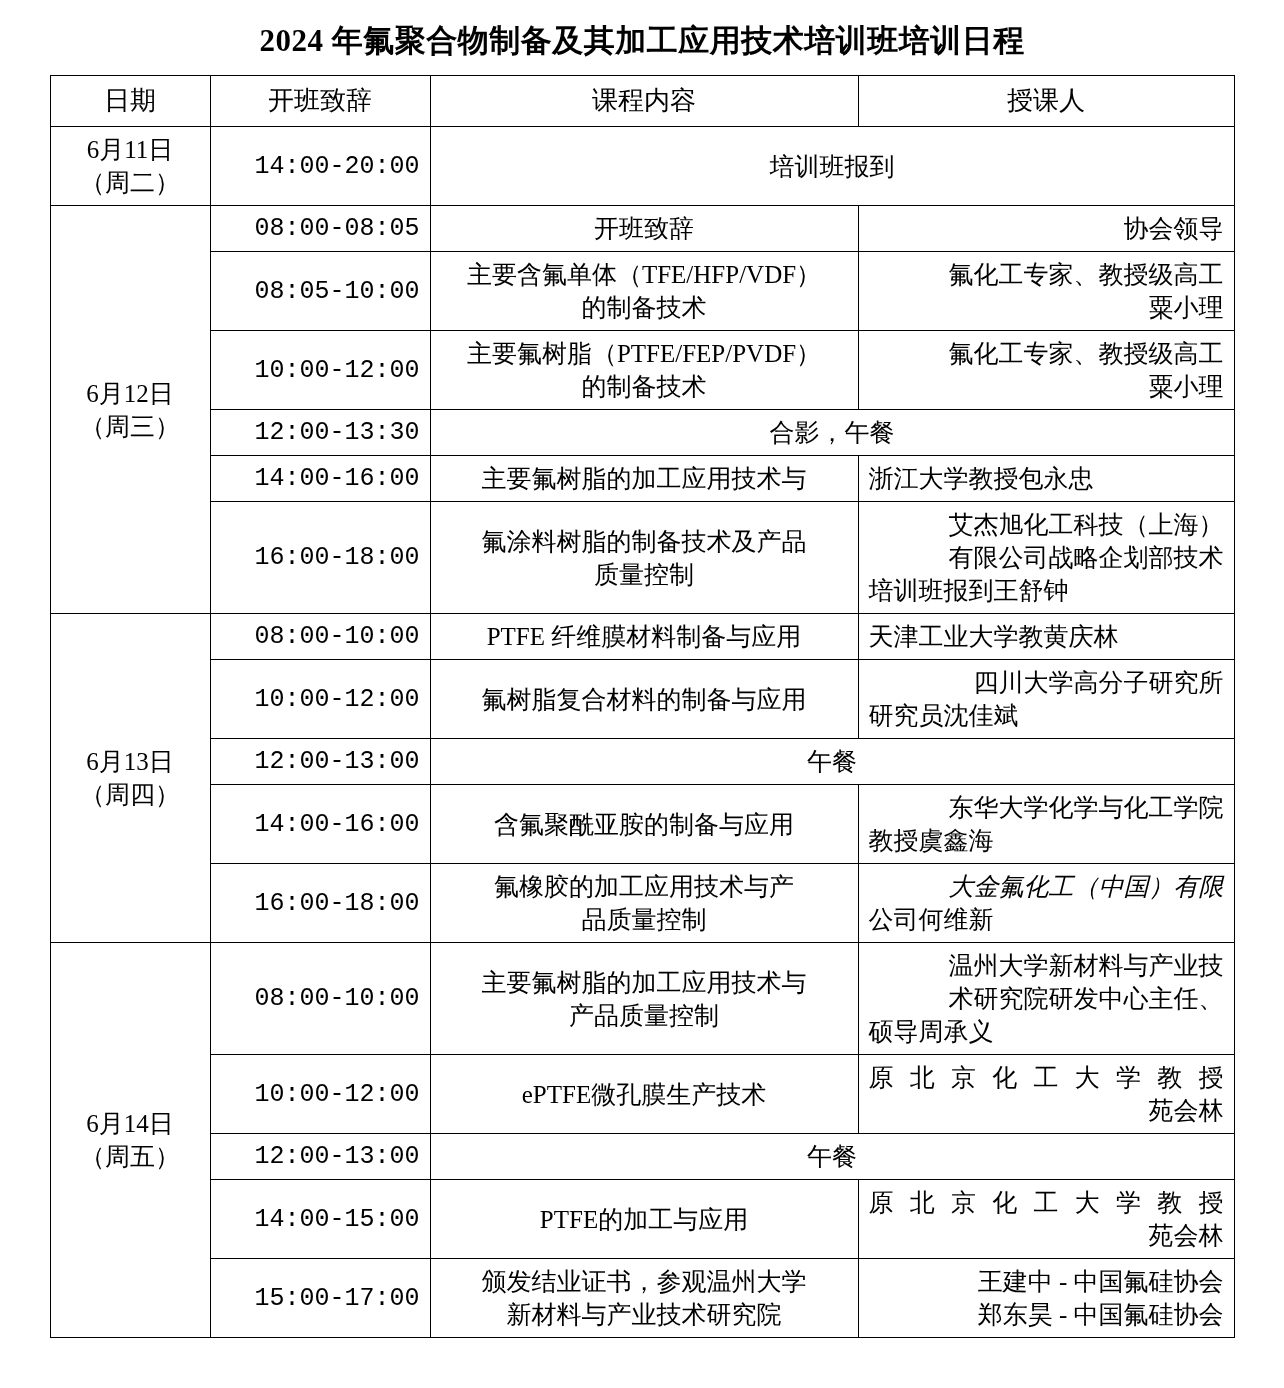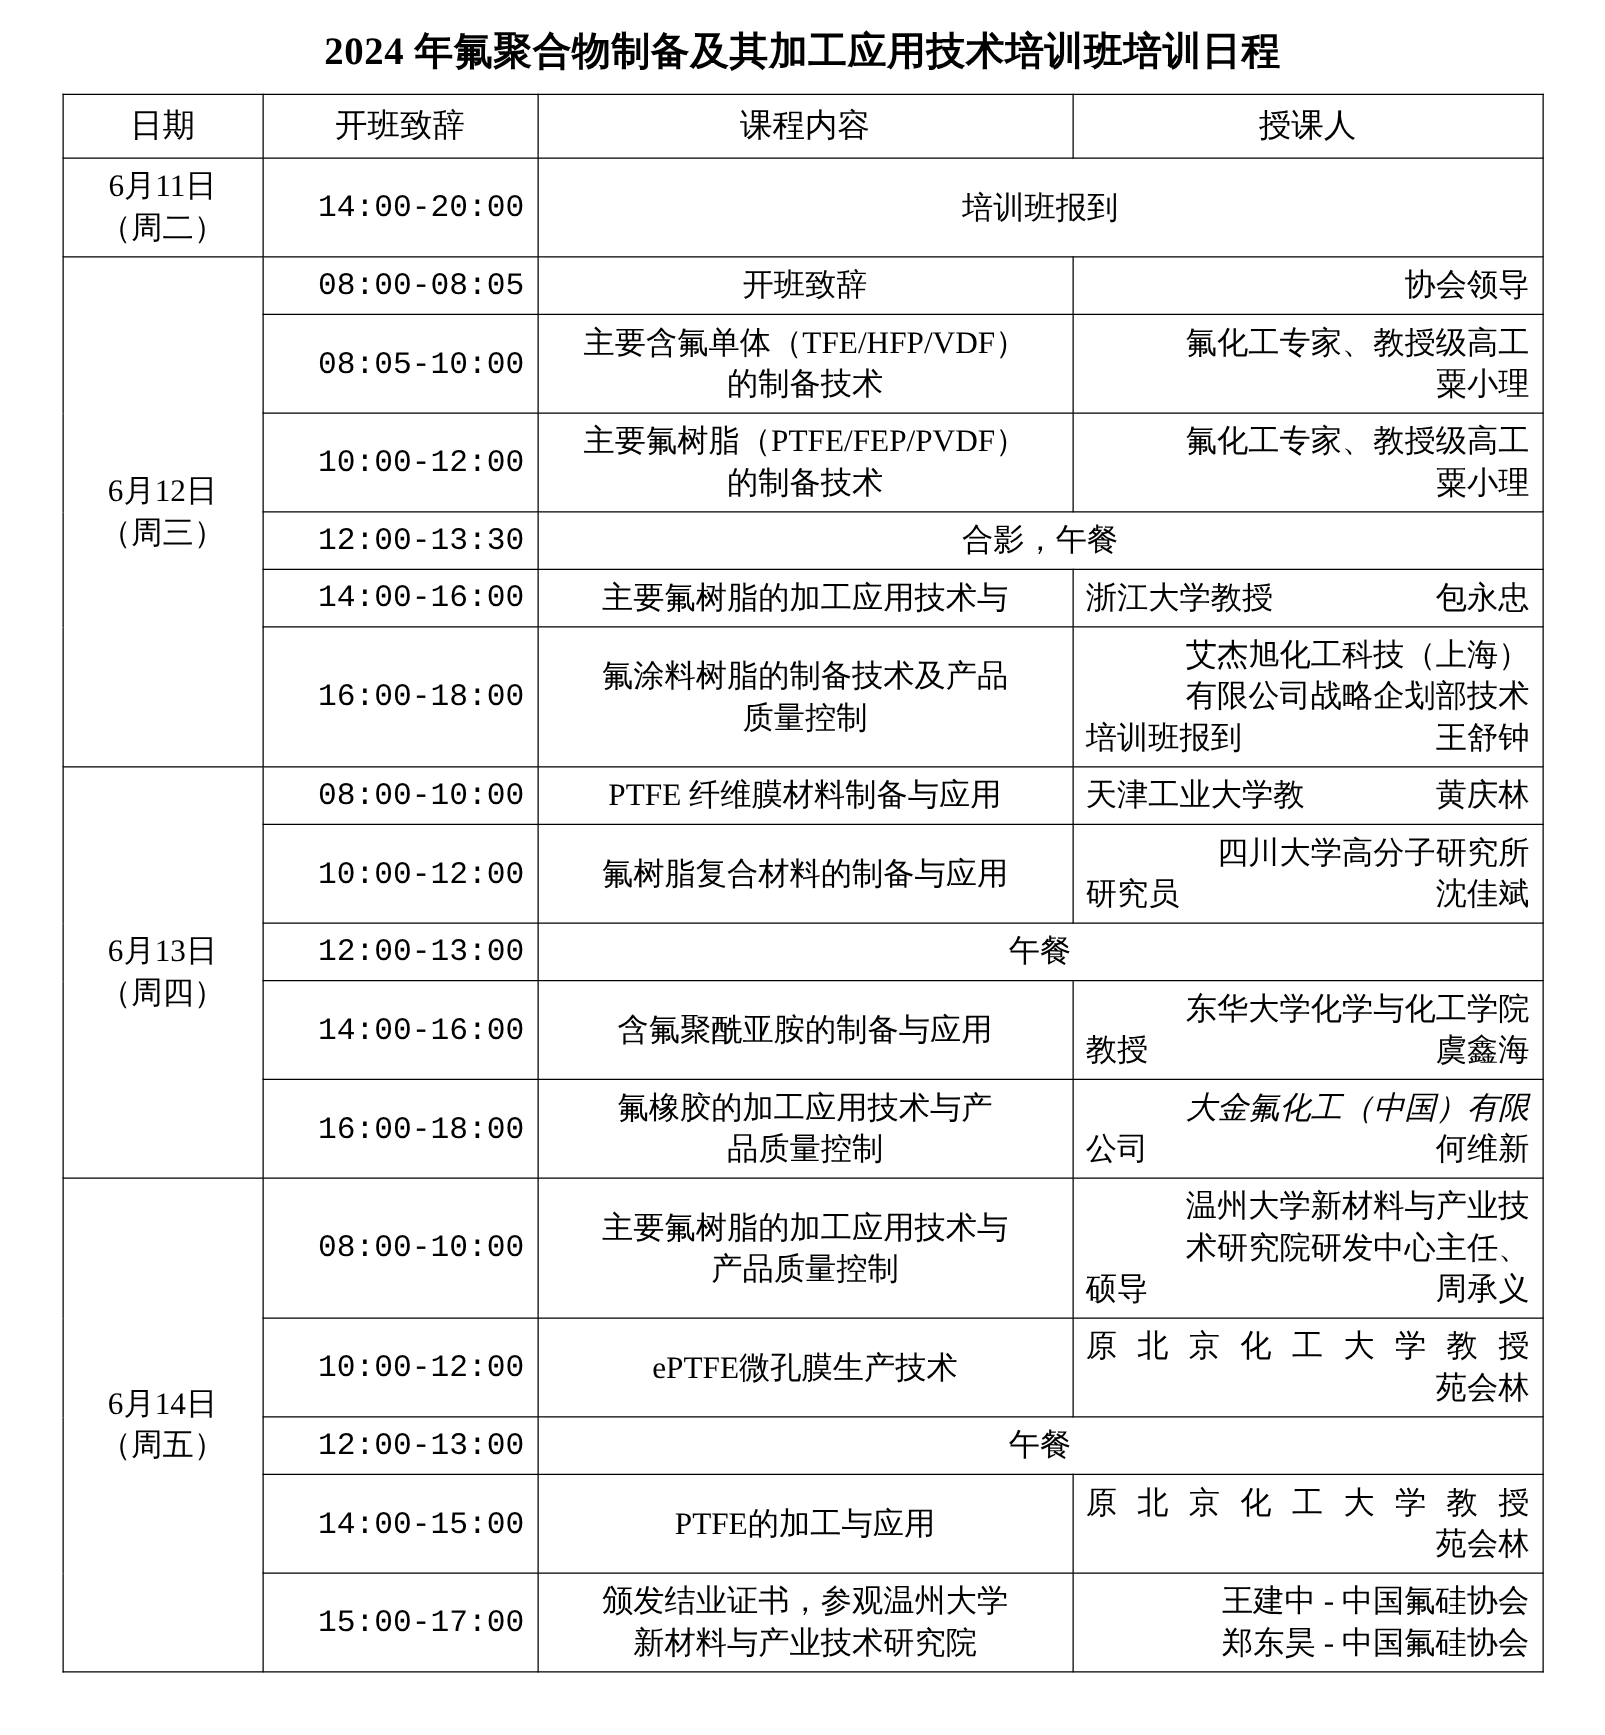--- a/index.html
+++ b/index.html
@@ -69,21 +69,20 @@
     text-align: center;
   }
   td.speaker-cell {
     text-align: left;
   }
   td.center-span {
     text-align: center;
   }
   .sp-just {
     display: flex;
-    justify-content: space-between;
   }
   .sp-right {
     display: block;
     text-align: right;
   }
   .topic-multiline {
     white-space: pre-line;
   }
   .speaker-multiline {
     white-space: pre-line;

